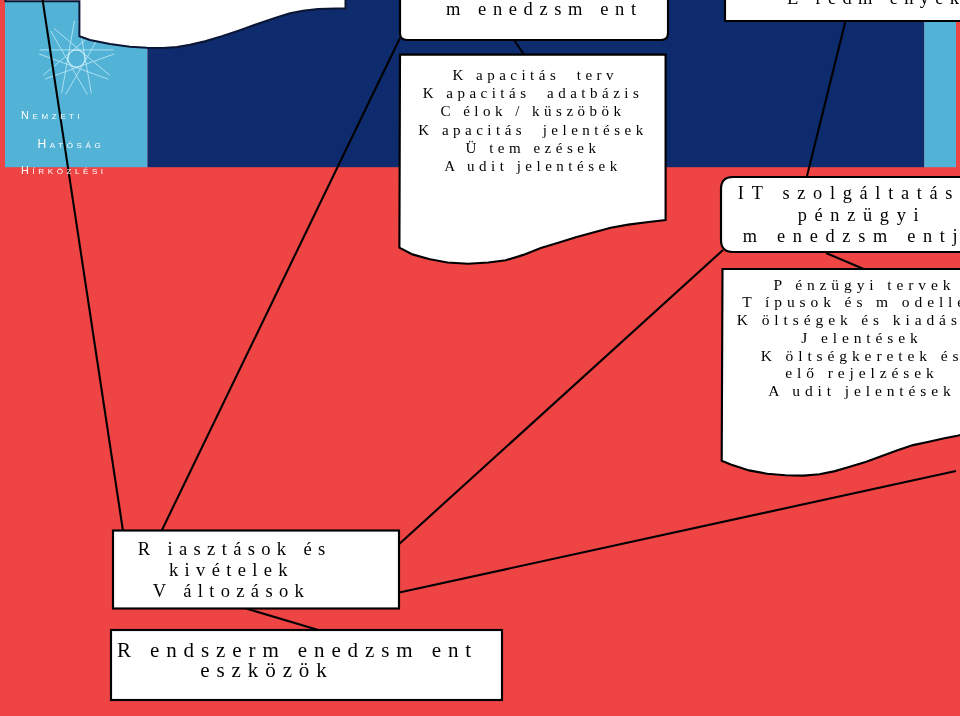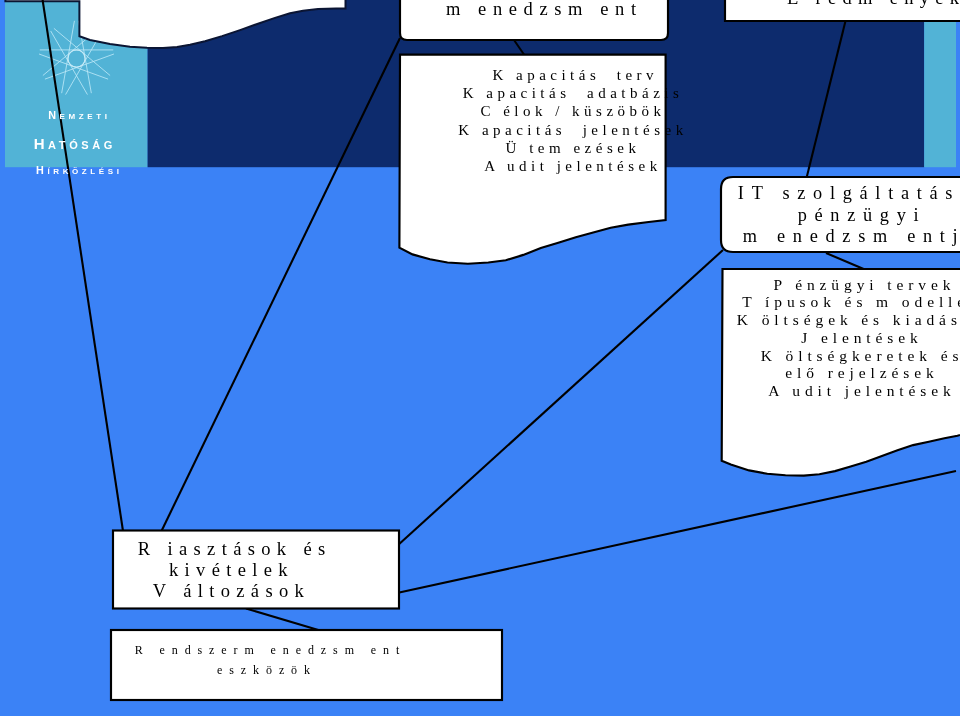--- a/index.html
+++ b/index.html
@@ -1,23 +1,23 @@
 <!DOCTYPE html>
 <html><head>
 <meta charset="utf-8">
 <title>slide</title>
 <style>
   html,body{margin:0;padding:0;background:#ffffff;}
   body{width:960px;height:716px;overflow:hidden;font-family:"Liberation Serif",serif;}
-  #stage{position:relative;width:960px;height:716px;background:#3b82f6;overflow:hidden;}
+  #stage{position:relative;width:960px;height:716px;background:#ef4444;overflow:hidden;}
   svg.layer{position:absolute;left:0;top:0;width:960px;height:716px;display:block;}
   .txt{position:absolute;color:#000;font-family:"Liberation Serif",serif;
        text-align:center;white-space:pre;transform:translateZ(0);}
   .logo-txt{position:absolute;color:#ffffff;font-family:"Liberation Sans",sans-serif;
-       font-weight:bold;text-align:center;white-space:pre;font-variant:small-caps;line-height:12px;
+       font-weight:normal;text-align:left;white-space:pre;font-variant:small-caps;line-height:12px;
        transform:translateZ(0);}
 </style>
 </head>
 <body>
 
 <div id="stage">
 
   <svg class="layer" viewBox="0 0 960 716">
 
     <rect x="5" y="1" width="142.6" height="166.2" fill="#52B3D6"></rect>
@@ -100,21 +100,21 @@
 
       <rect x="111" y="630" width="391" height="70" fill="#FFFFFF" stroke="#000000" stroke-width="2.15"></rect>
     </g>
   </svg>
 
   <div>
     <div class="txt" style="left:396px;top:-0.7px;width:290px;font-size:18.5px;line-height:20px;letter-spacing:6.6px;text-indent:6.6px;">m enedzsm ent</div>
 
     <div class="txt" style="left:697px;top:-11.7px;width:352px;font-size:18.5px;line-height:20px;letter-spacing:6.3px;text-indent:6.3px;">E redm ények</div>
 
-    <div class="txt" style="left:400px;top:66px;width:266px;font-size:15px;line-height:18.2px;letter-spacing:4.5px;text-indent:4.5px;padding-left:40px;">K apacitás  terv
+    <div class="txt" style="left:400px;top:66px;width:266px;font-size:15px;line-height:18.2px;letter-spacing:4.5px;text-indent:4.5px;">K apacitás  terv
 K apacitás  adatbázis
 C élok / küszöbök
 K apacitás  jelentések
 Ü tem ezések
 A udit jelentések</div>
 
     <div class="txt" style="left:725px;top:183px;width:274px;font-size:18.3px;line-height:21.6px;letter-spacing:7.7px;text-indent:7.7px;">IT szolgáltatások
 pénzügyi
 m enedzsm entje</div>
 
@@ -123,21 +123,21 @@
 K öltségek és kiadások
 J elentések
 K öltségkeretek és
 elő rejelzések
 A udit jelentések</div>
 
     <div class="txt" style="left:113px;top:538.5px;width:237px;font-size:18.5px;line-height:21.2px;letter-spacing:6.35px;text-indent:6.35px;">R iasztások és
 kivételek
 V áltozások</div>
 
-    <div class="txt" style="left:110px;top:639.5px;width:314px;font-size:12px;line-height:20px;letter-spacing:6.9px;text-indent:6.9px;">R endszerm enedzsm ent
+    <div class="txt" style="left:110px;top:639.5px;width:314px;font-size:21px;line-height:20px;letter-spacing:6.9px;text-indent:6.9px;">R endszerm enedzsm ent
 eszközök</div>
 
     <div class="logo-txt" style="left:17.5px;top:109.4px;width:120px;font-size:10.8px;letter-spacing:3.6px;text-indent:3.6px;">Nemzeti</div>
     <div class="logo-txt" style="left:17.5px;top:123.9px;width:120px;font-size:10.8px;letter-spacing:3.6px;text-indent:3.6px;margin-top:40px;">Hírközlési</div>
-    <div class="logo-txt" style="left:13px;top:137.6px;width:120px;font-size:15px;letter-spacing:3.6px;text-indent:3.6px;">Hatóság</div>
+    <div class="logo-txt" style="left:34px;top:137.6px;width:120px;font-size:12px;letter-spacing:3.6px;text-indent:3.6px;">Hatóság</div>
   </div>
 
 </div>
 
 </body></html>

